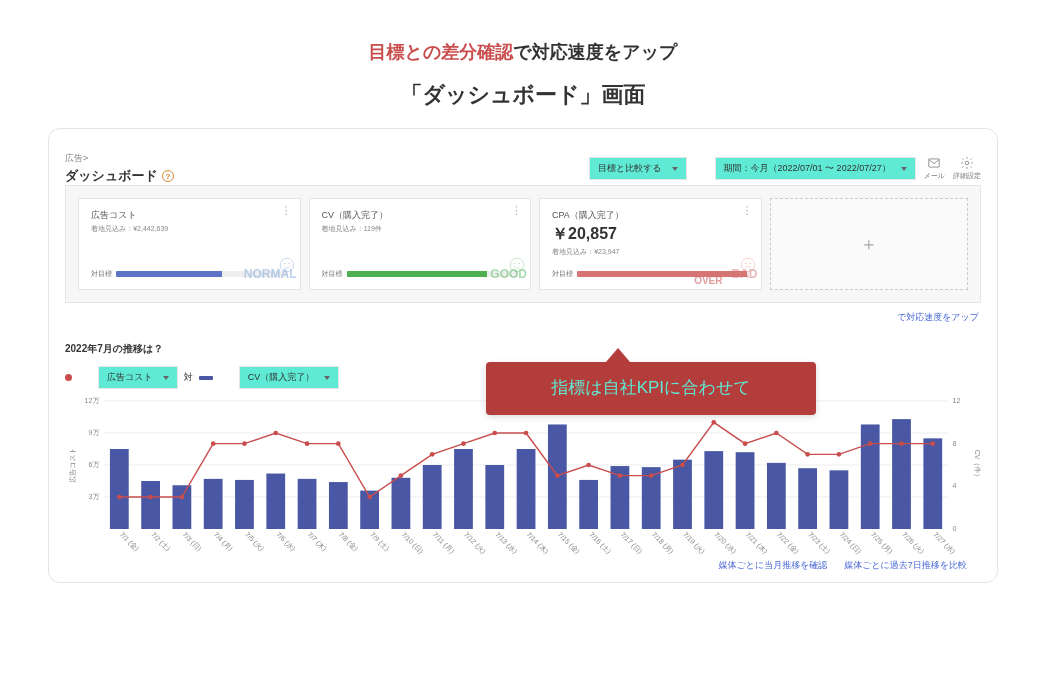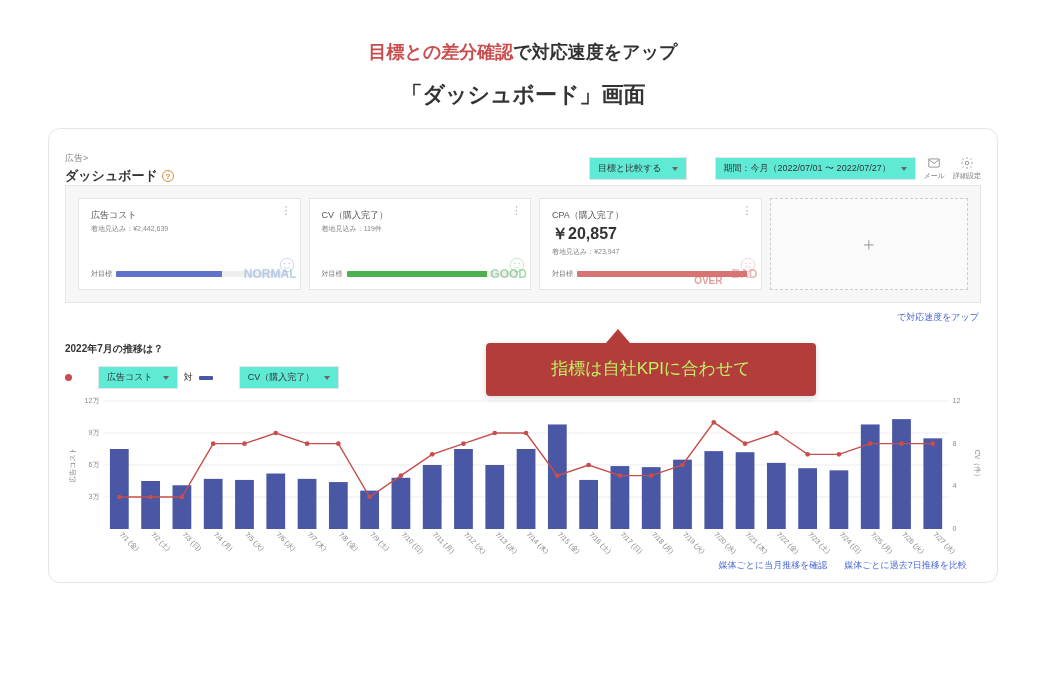--- a/index.html
+++ b/index.html
@@ -63,21 +63,21 @@
   .dot-red{width:7px;height:7px;border-radius:50%;background:var(--red);}
   .chart{position:relative;height:160px;margin:6px 0 0;}
   .chart svg{width:100%;height:100%;}
   .axis text{font-size:7px;fill:#888;}
   .grid line{stroke:#eee;}
   .bar{fill:var(--blue);}
   .cvline{fill:none;stroke:var(--red);stroke-width:1.4;}
   .cvpt{fill:var(--red);}
   .links{text-align:right;margin:4px 14px 10px;}
   .callout{
-    position:absolute;left:486px;top:343px;width:330px;background:#b23d3a;color:#bef264;border-radius:4px;
+    position:absolute;left:486px;top:362px;width:330px;background:#b23d3a;color:#5eead4;border-radius:4px;
     padding:14px 18px;text-align:center;font-size:17px;font-weight:500;line-height:1.45;
     box-shadow:0 2px 6px rgba(0,0,0,.15);
   }
   .callout::before{
     content:"";position:absolute;top:-14px;left:120px;width:0;height:0;
     border-left:12px solid transparent;border-right:12px solid transparent;border-bottom:14px solid #b23d3a;
   }
   .yl{font-size:7px;fill:#888;}
   .yaxis-title{font-size:7px;fill:#888;}
   .kpi-card .over-lbl{position:absolute;right:38px;bottom:3px;font-size:10px;font-weight:700;color:#d67474;opacity:.7;text-align:right;}

